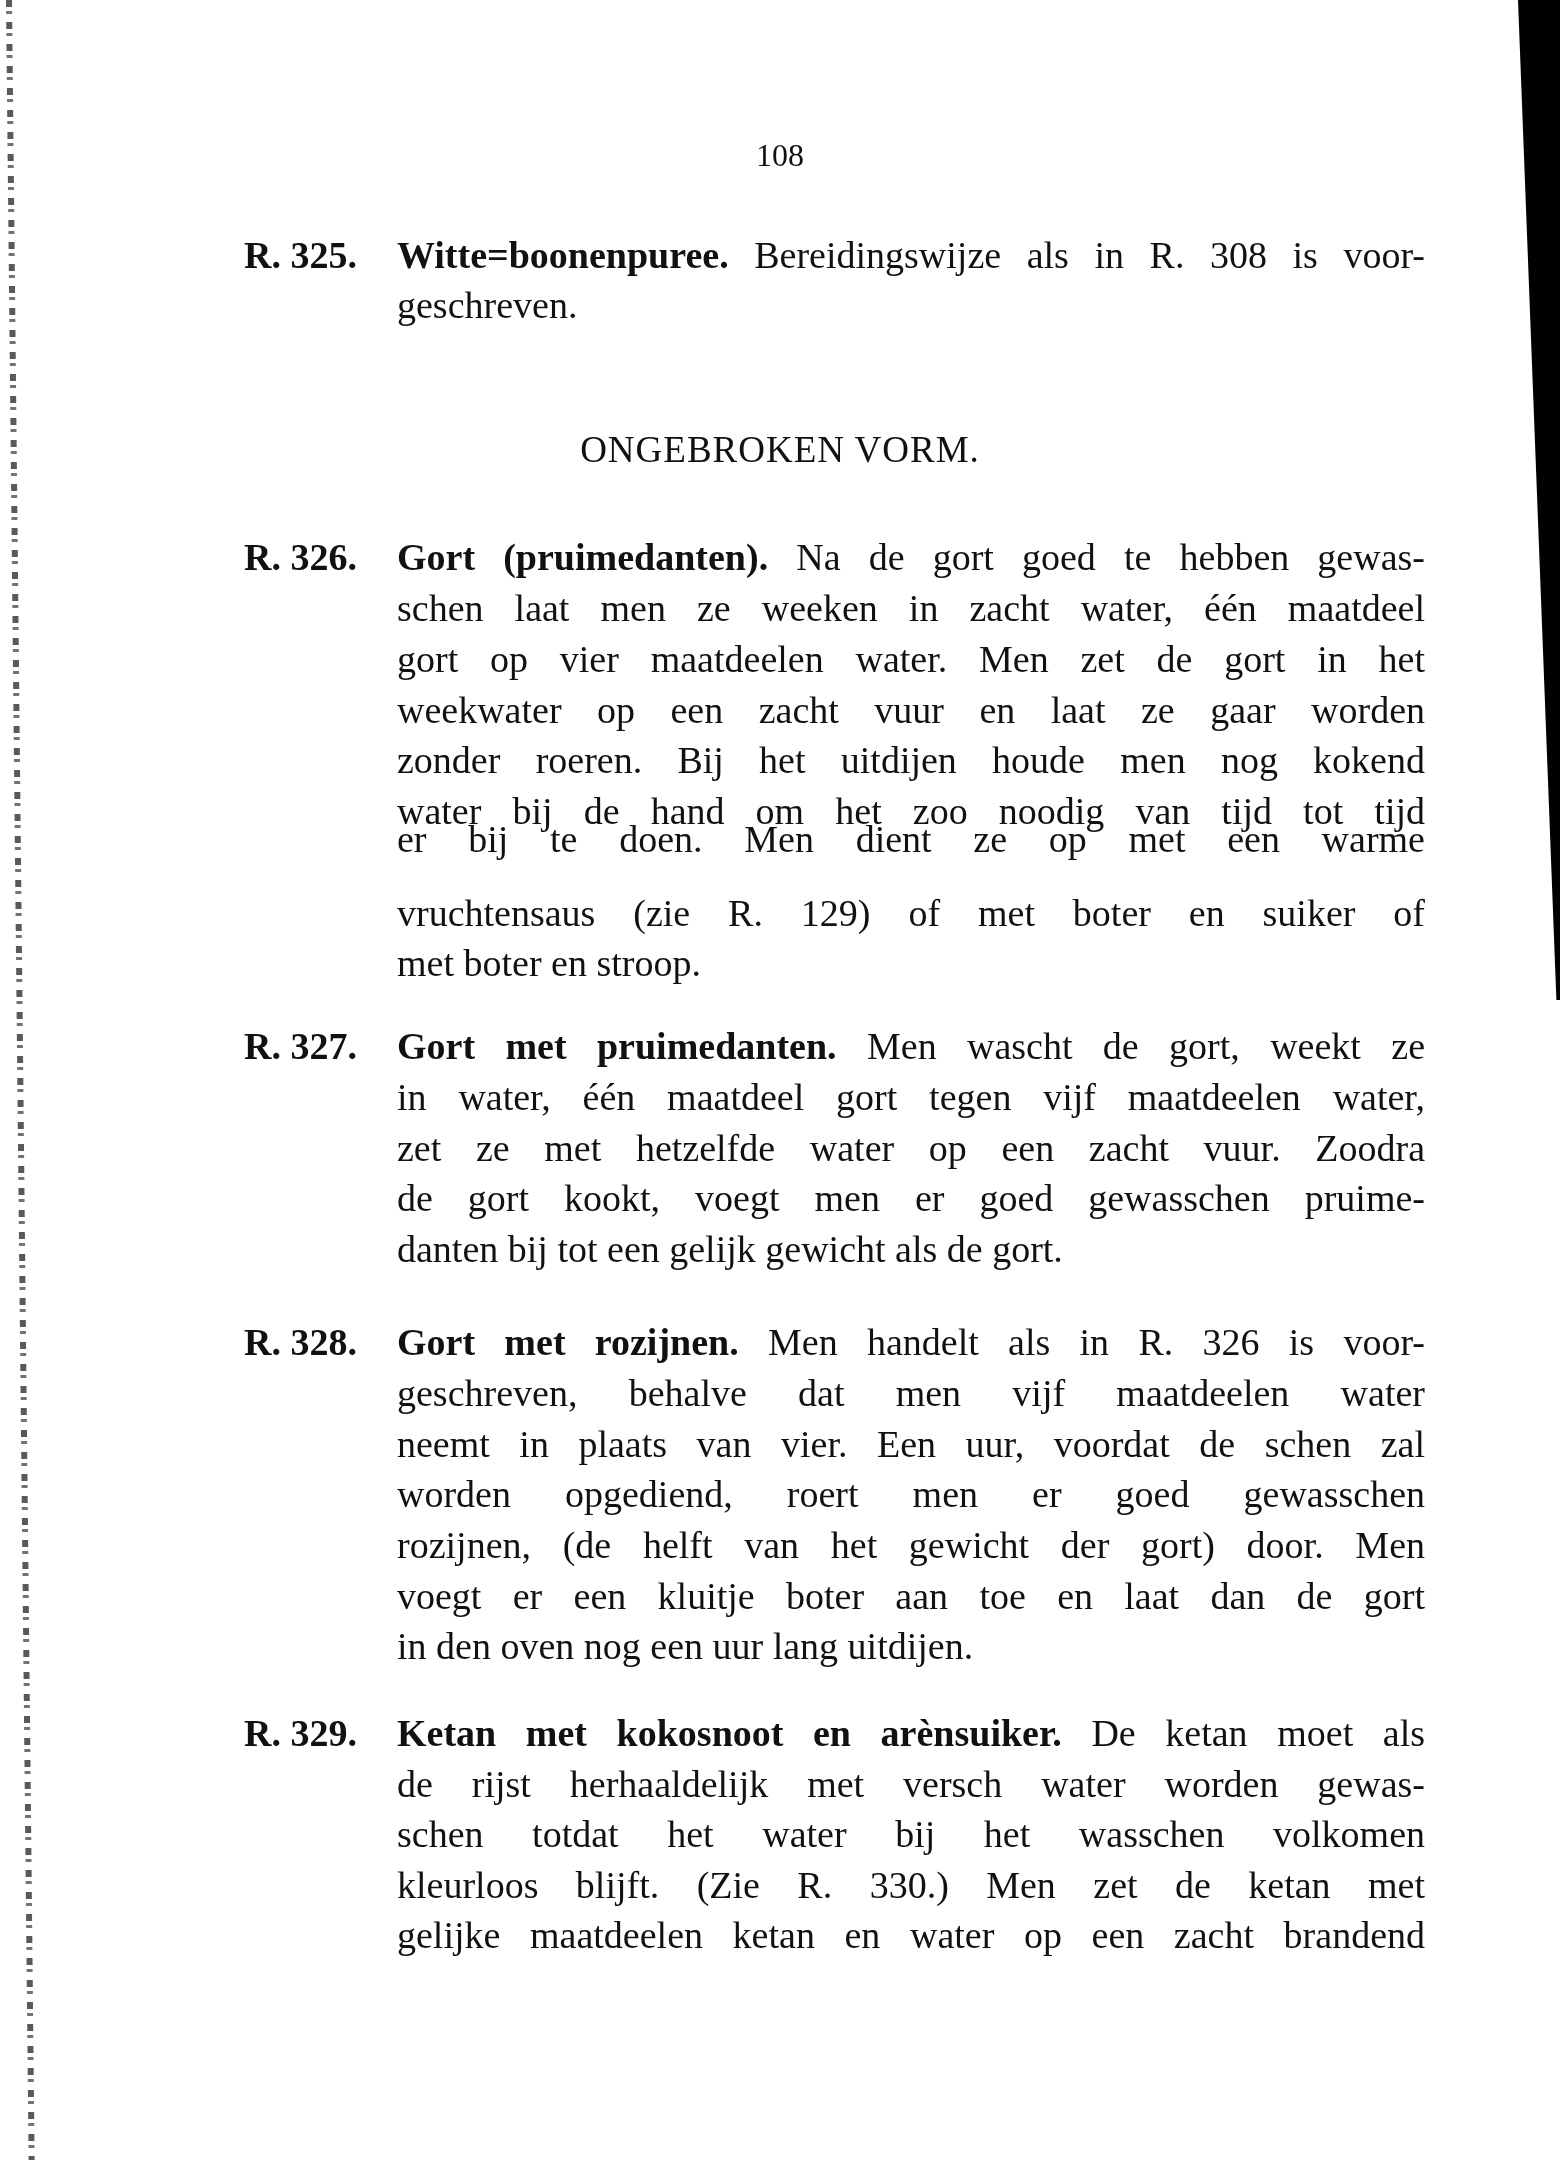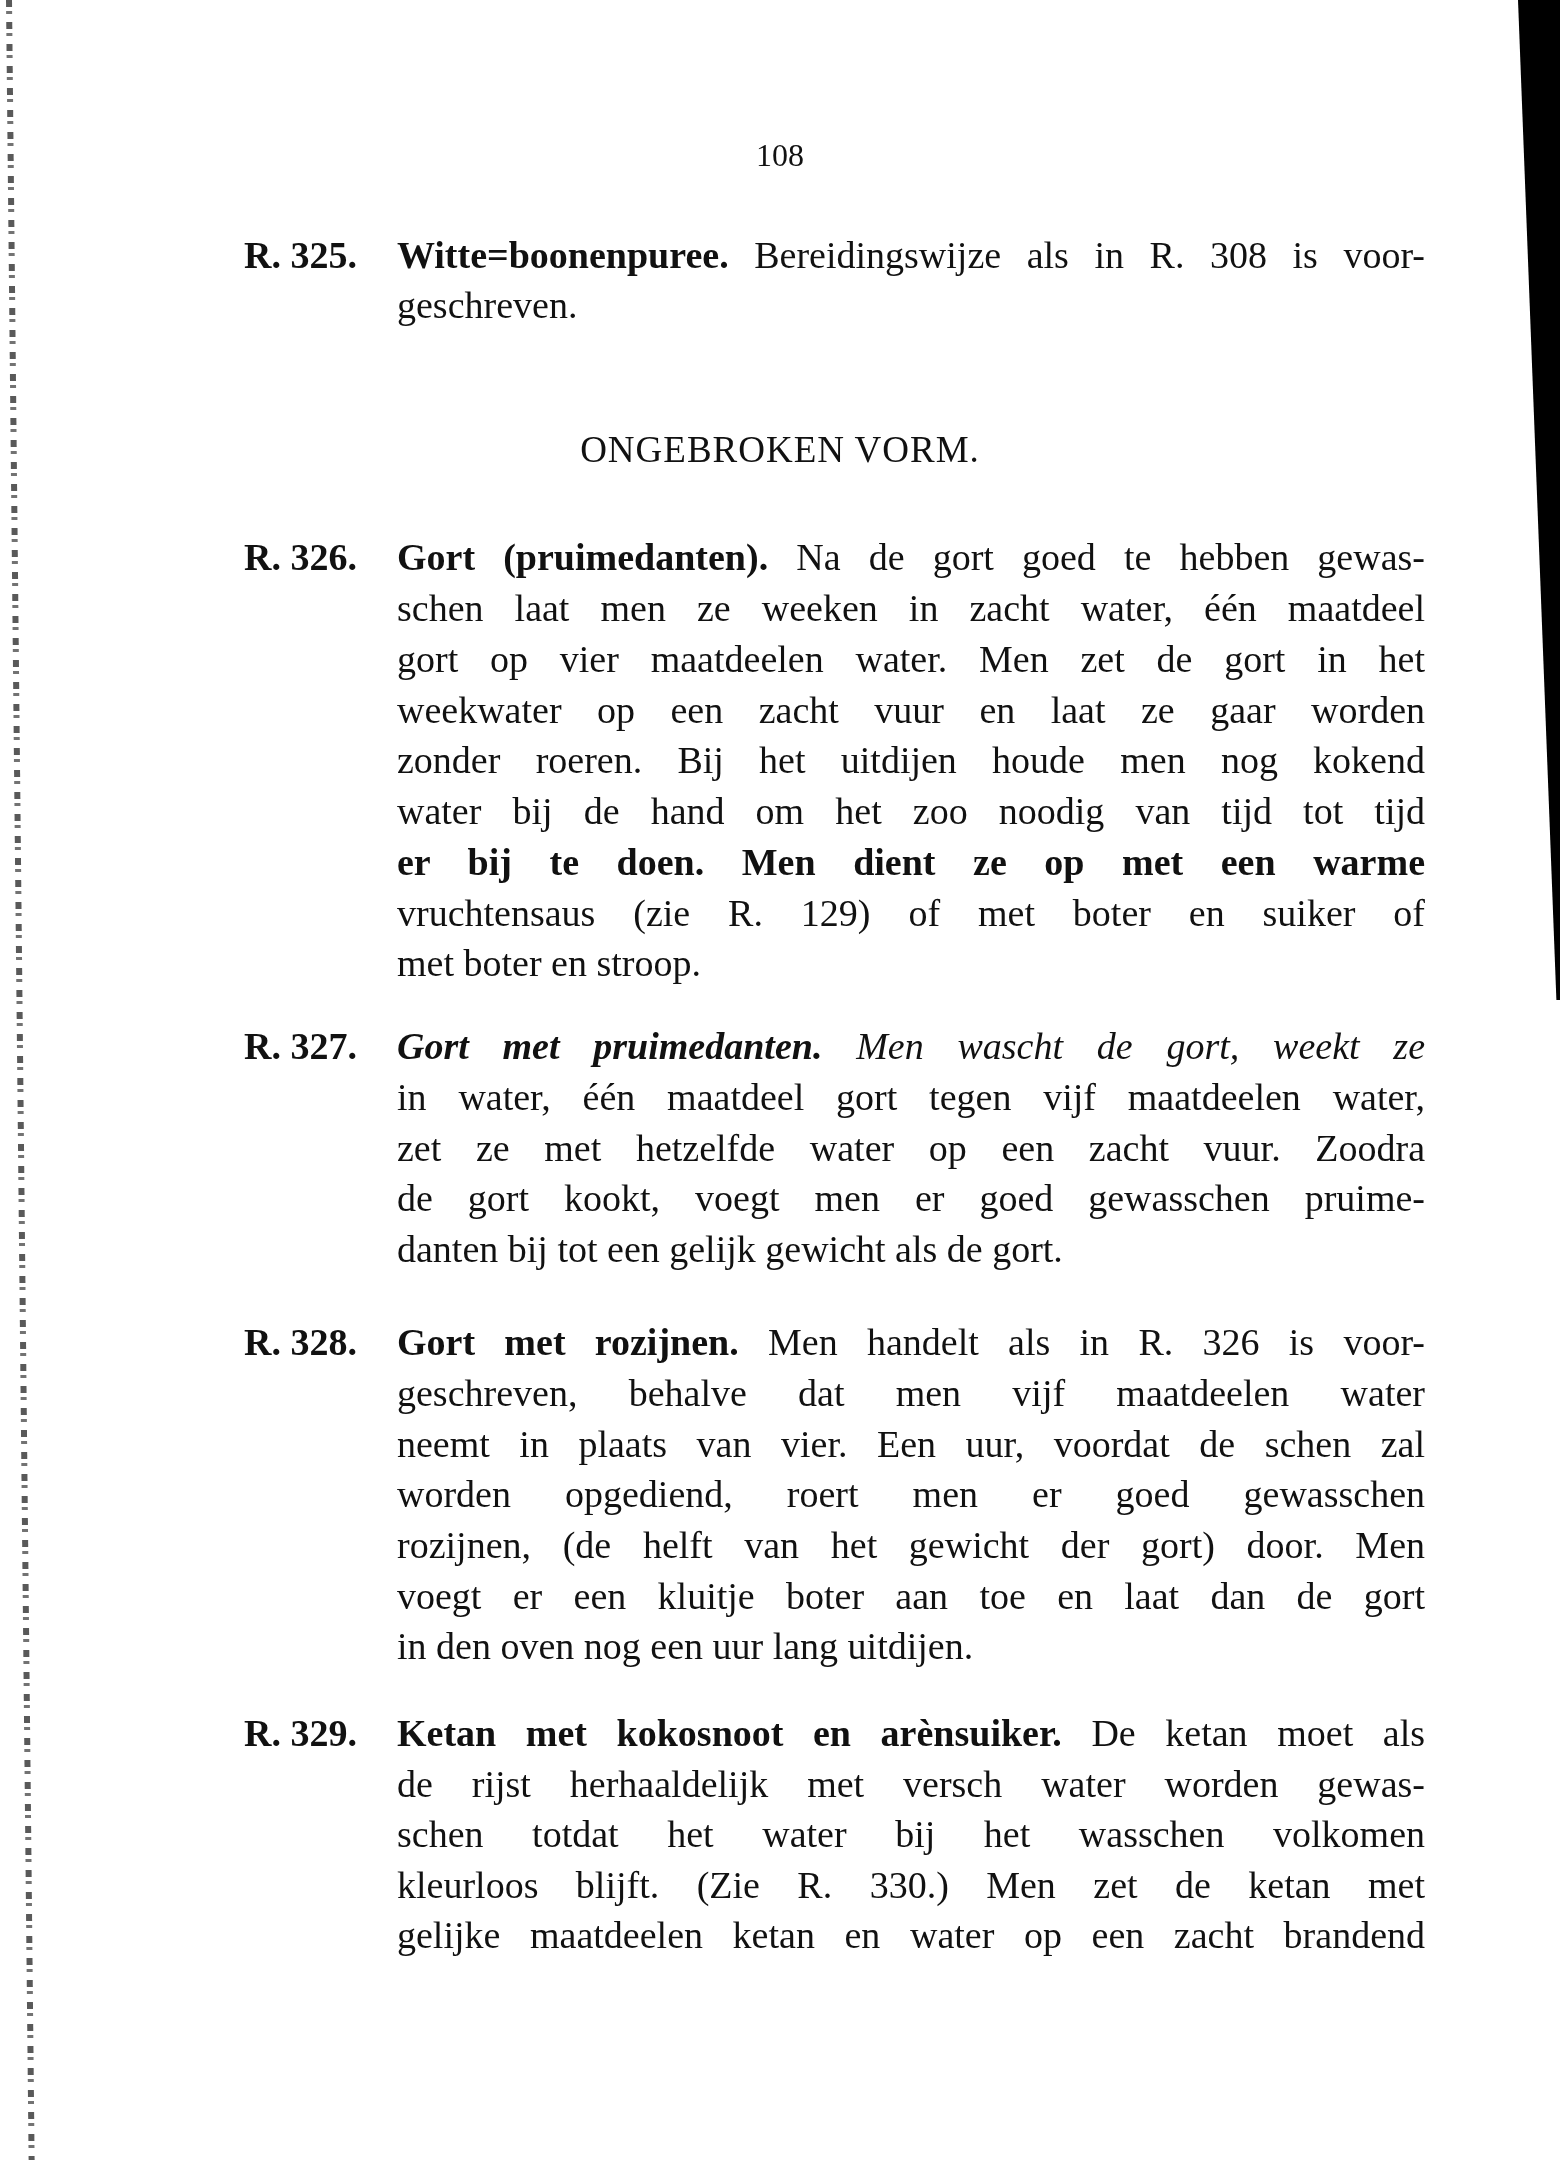--- a/index.html
+++ b/index.html
@@ -41,28 +41,28 @@
   <div class="heading" style="top:425px">ONGEBROKEN VORM.</div>
 
   <div>
     <div class="rnum" style="top:532px">R. 326.</div>
     <div class="line" style="top: 532px; width: 1028px;"><span class="title">Gort (pruimedanten).</span><span> Na de gort goed te hebben gewas-</span></div>
     <div class="line" style="top: 583px; width: 1028px;">schen laat men ze weeken in zacht water, één maatdeel</div>
     <div class="line" style="top: 634px; width: 1028px;">gort op vier maatdeelen water. Men zet de gort in het</div>
     <div class="line" style="top: 685px; width: 1028px;">weekwater op een zacht vuur en laat ze gaar worden</div>
     <div class="line" style="top: 735px; width: 1028px;">zonder roeren. Bij het uitdijen houde men nog kokend</div>
     <div class="line" style="top: 786px; width: 1028px;">water bij de hand om het zoo noodig van tijd tot tijd</div>
-    <div class="line" style="top: 837px; width: 1028px; font-weight: bold;">er bij te doen. Men dient ze op met een warme</div>
+    <div class="line" style="top: 814px; width: 1028px;">er bij te doen. Men dient ze op met een warme</div>
     <div class="line" style="top: 888px; width: 1028px;">vruchtensaus (zie R. 129) of met boter en suiker of</div>
     <div class="line last" style="top: 938px; width: auto;">met boter en stroop.</div>
   </div>
 
   <div>
     <div class="rnum" style="top:1021px">R. 327.</div>
-    <div class="line" style="top: 1021px; width: 1028px; font-style: italic;"><span class="title">Gort met pruimedanten.</span><span> Men wascht de gort, weekt ze</span></div>
+    <div class="line" style="top: 1021px; width: 1028px;"><span class="title">Gort met pruimedanten.</span><span> Men wascht de gort, weekt ze</span></div>
     <div class="line" style="top: 1072px; width: 1028px;">in water, één maatdeel gort tegen vijf maatdeelen water,</div>
     <div class="line" style="top: 1123px; width: 1028px;">zet ze met hetzelfde water op een zacht vuur. Zoodra</div>
     <div class="line" style="top: 1173px; width: 1028px;">de gort kookt, voegt men er goed gewasschen pruime-</div>
     <div class="line last" style="top: 1224px; width: auto;">danten bij tot een gelijk gewicht als de gort.</div>
   </div>
 
   <div>
     <div class="rnum" style="top:1317px">R. 328.</div>
     <div class="line" style="top: 1317px; width: 1028px;"><span class="title">Gort met rozijnen.</span><span> Men handelt als in R. 326 is voor-</span></div>
     <div class="line" style="top: 1368px; width: 1028px;">geschreven, behalve dat men vijf maatdeelen water</div>

